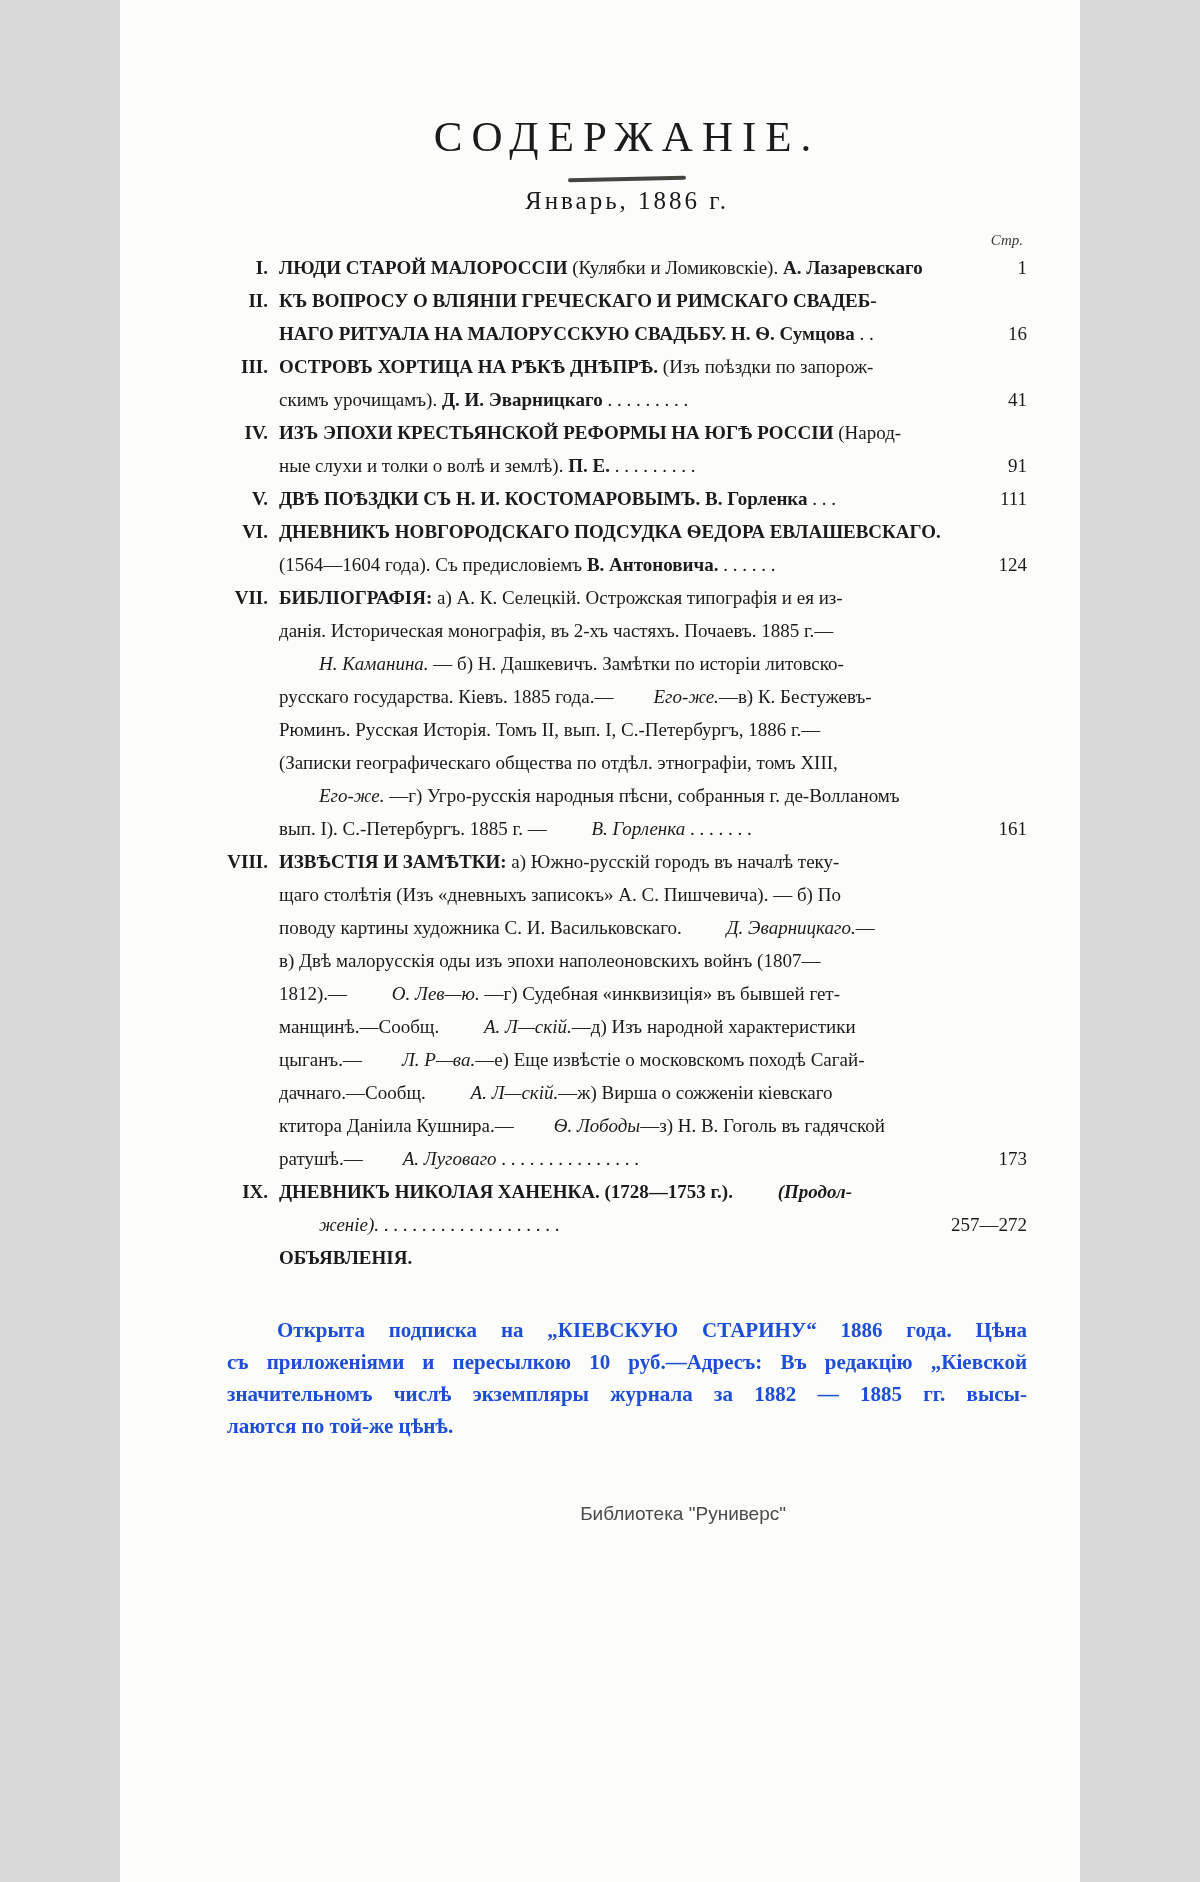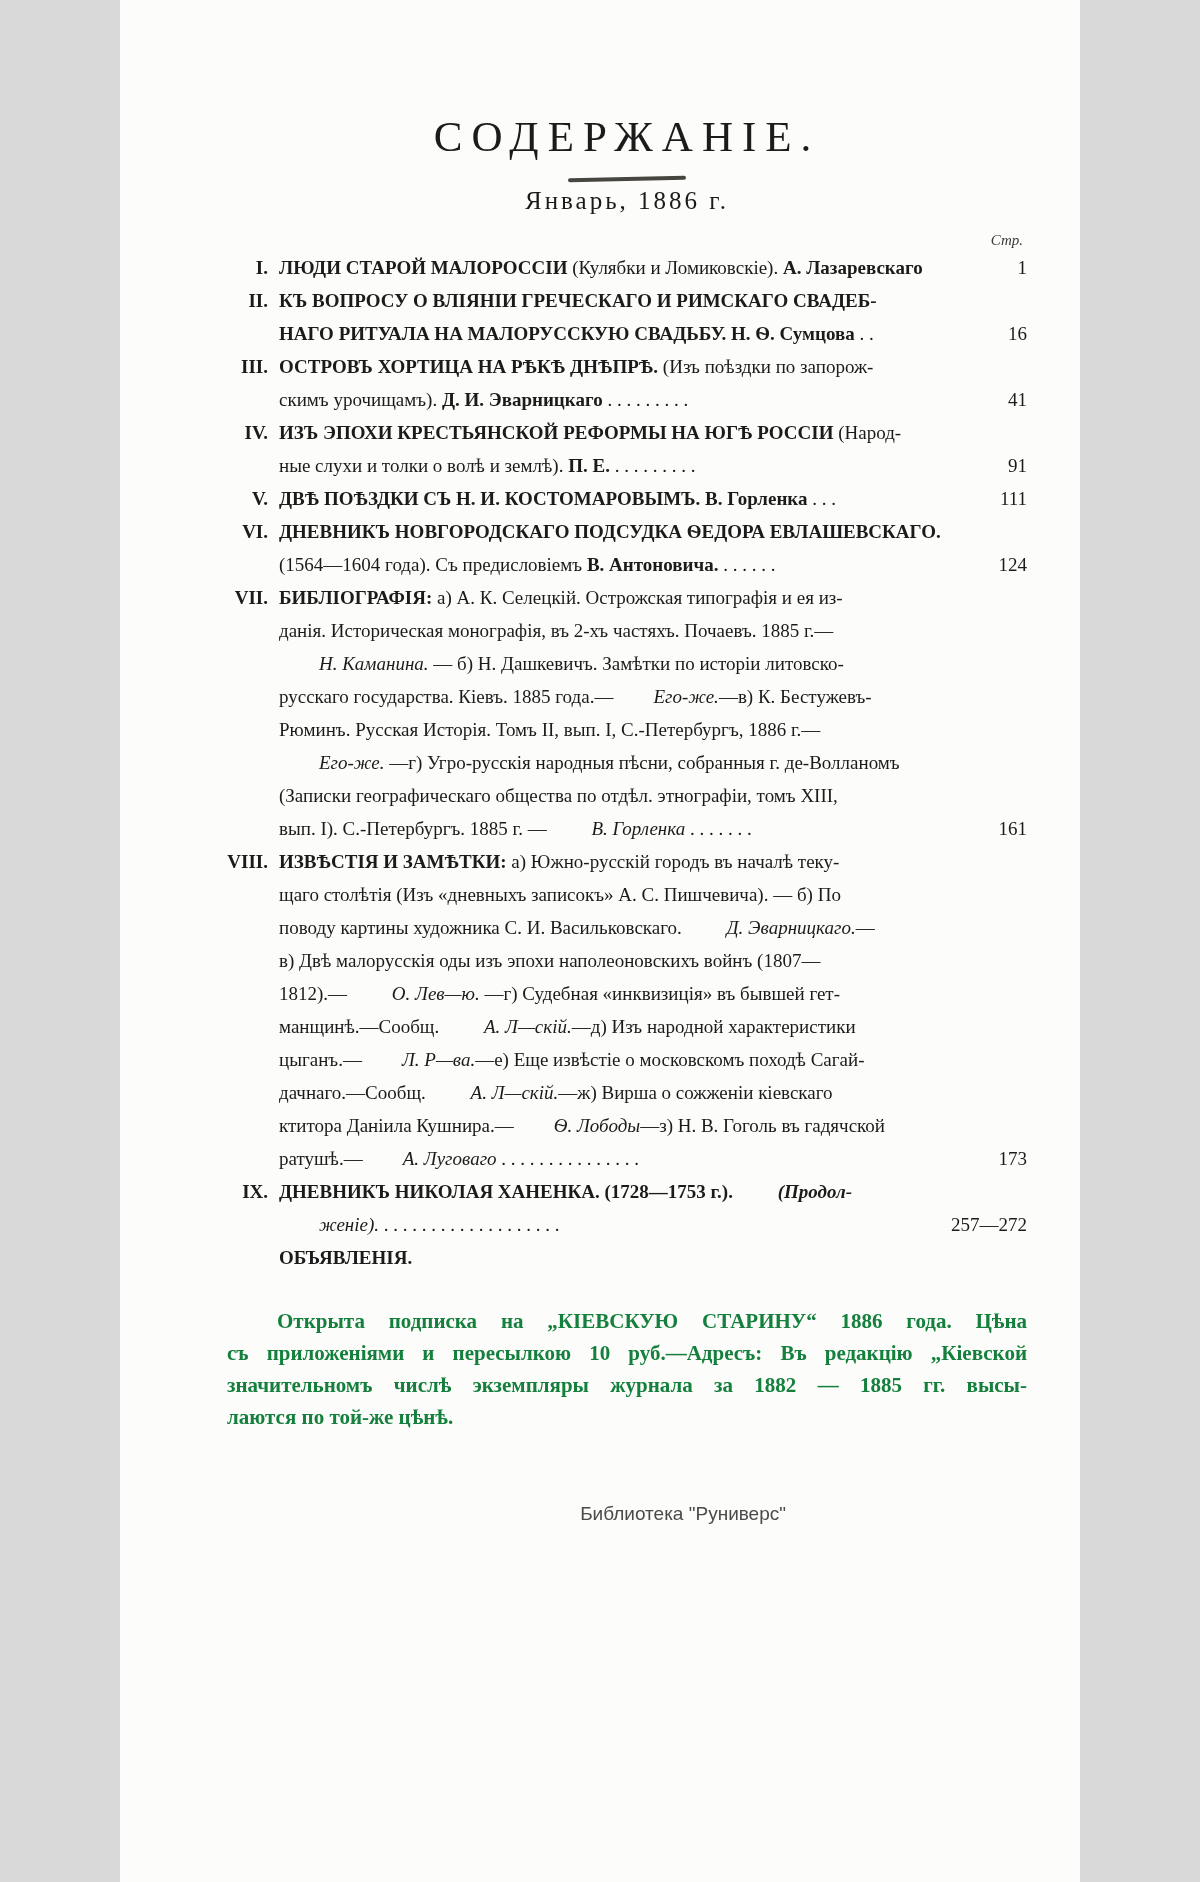--- a/index.html
+++ b/index.html
@@ -42,22 +42,22 @@
     padding-right: 11px; font-weight: 700;
   }
   .content { flex: 1; min-width: 0; }
   .line { display: flex; justify-content: space-between; }
   .ltext { min-width: 0; }
   .pagenum { white-space: nowrap; padding-left: 10px; }
   .b { font-weight: 700; }
   .i { font-style: italic; margin-left: 40px; }
 
   .announcement {
-    margin-top: 31px; font-size: 21px; font-weight: 700;
-    line-height: 32px; color: #15803d;
+    margin-top: 40px; font-size: 21px; font-weight: 700;
+    line-height: 32px; color: #1d4ed8;
   }
   .ann-line.first { text-indent: 50px; }
   .ann-line.just { text-align: justify; text-align-last: justify; }
 
   .watermark {
     position: absolute; top: 1503px; right: 294px;
     font-family: "Liberation Sans", "DejaVu Sans", sans-serif;
     font-size: 19px; color: #4a4a4a;
   }
 </style>
@@ -149,24 +149,24 @@
             <div class="line">
               <span class="ltext"><span class="i">Н. Каманина.</span><span> — б) Н. Дашкевичъ. Замѣтки по исторіи литовско-</span></span>
             </div>
             <div class="line">
               <span class="ltext"><span>русскаго государства. Кіевъ. 1885 года.—</span><span class="i">Его-же.</span><span>—в) К. Бестужевъ-</span></span>
             </div>
             <div class="line">
               <span class="ltext"><span>Рюминъ. Русская Исторія. Томъ ІІ, вып. І, С.-Петербургъ, 1886 г.—</span></span>
             </div>
             <div class="line">
+              <span class="ltext"><span>(Записки географическаго общества по отдѣл. этнографіи, томъ XIII,</span></span>
+            </div>
+            <div class="line">
               <span class="ltext"><span class="i">Его-же.</span><span> —г) Угро-русскія народныя пѣсни, собранныя г. де-Волланомъ</span></span>
-            </div>
-            <div class="line">
-              <span class="ltext"><span>(Записки географическаго общества по отдѣл. этнографіи, томъ XIII,</span></span>
             </div>
             <div class="line">
               <span class="ltext"><span>вып. І). С.-Петербургъ. 1885 г. — </span><span class="i">В. Горленка</span><span> . . . . . . .</span></span>
               <span class="pagenum">161</span>
             </div>
           </div>
         </div>
         <div class="entry">
           <div class="numeral">VIII.</div>
           <div class="content">

